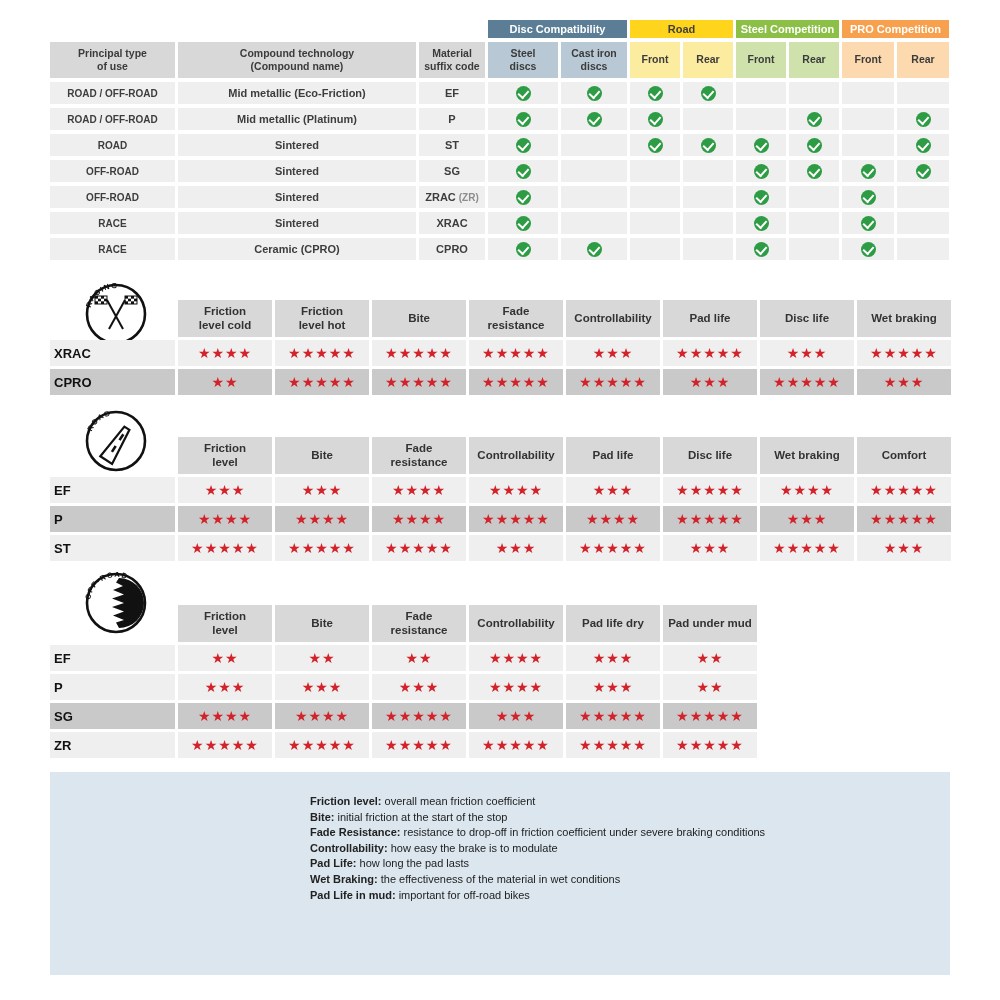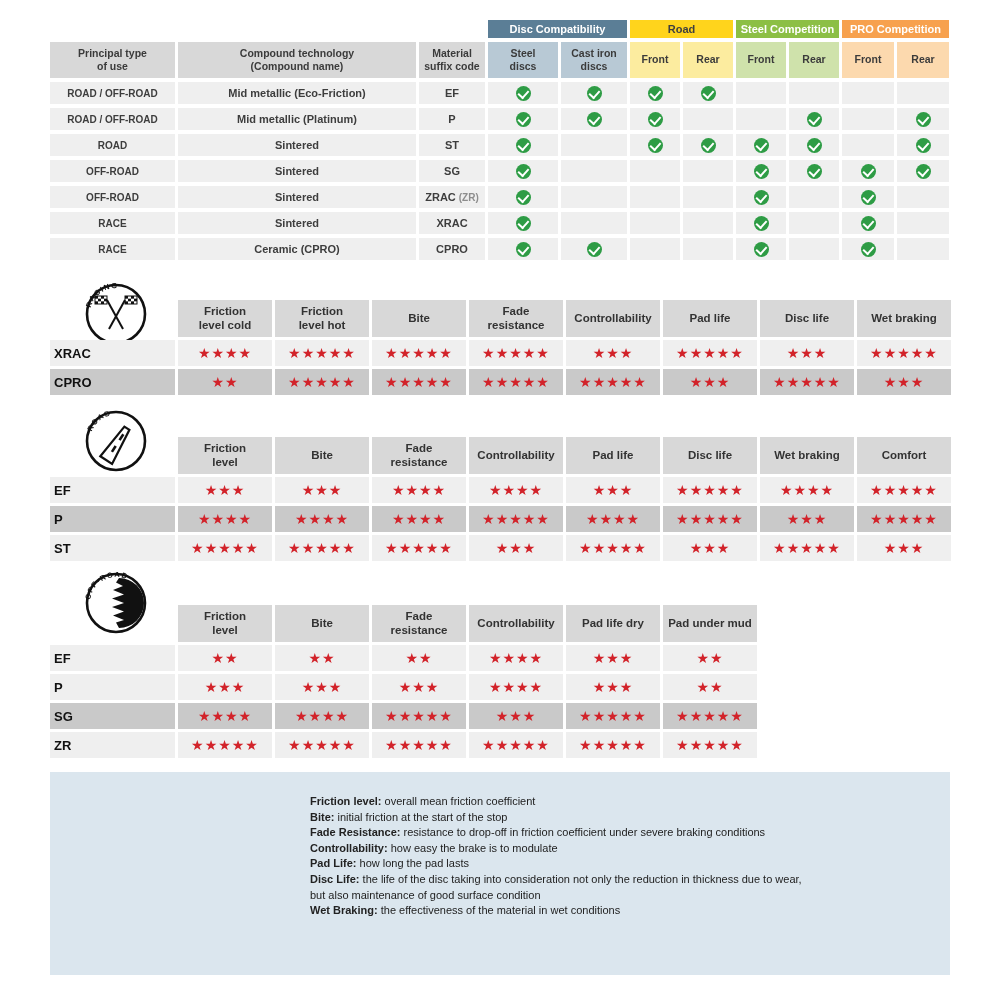--- a/index.html
+++ b/index.html
@@ -400,17 +400,16 @@
     </div>
 </section>
 
 <div class="legend">
   <div id="legend-items">
       <div class="legend-item"><span class="term">Friction level: </span><span>overall mean friction coefficient</span></div>
       <div class="legend-item"><span class="term">Bite: </span><span>initial friction at the start of the stop</span></div>
       <div class="legend-item"><span class="term">Fade Resistance: </span><span>resistance to drop-off in friction coefficient under severe braking conditions</span></div>
       <div class="legend-item"><span class="term">Controllability: </span><span>how easy the brake is to modulate</span></div>
       <div class="legend-item"><span class="term">Pad Life: </span><span>how long the pad lasts</span></div>
-      <div class="legend-item"><span class="term">Disc Life: </span><span>the life of the disc taking into consideration not only the reduction in thickness due to wear,
-but also maintenance of good surface condition</span></div>
       <div class="legend-item"><span class="term">Wet Braking: </span><span>the effectiveness of the material in wet conditions</span></div>
+      <div class="legend-item"><span class="term">Pad Life in mud: </span><span>important for off-road bikes</span></div>
     </div>
 </div>
 
 </body></html>

